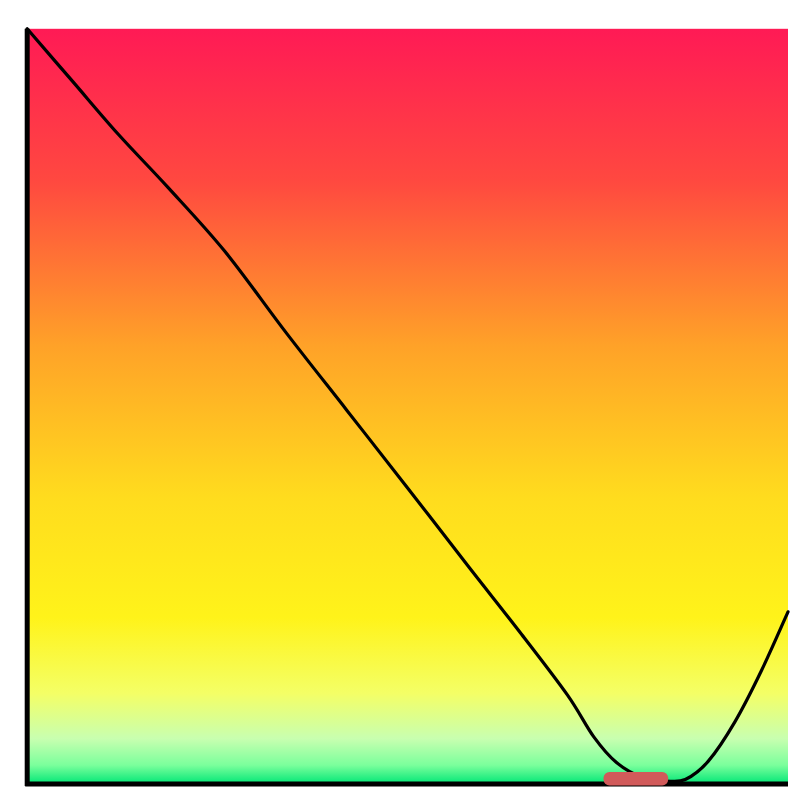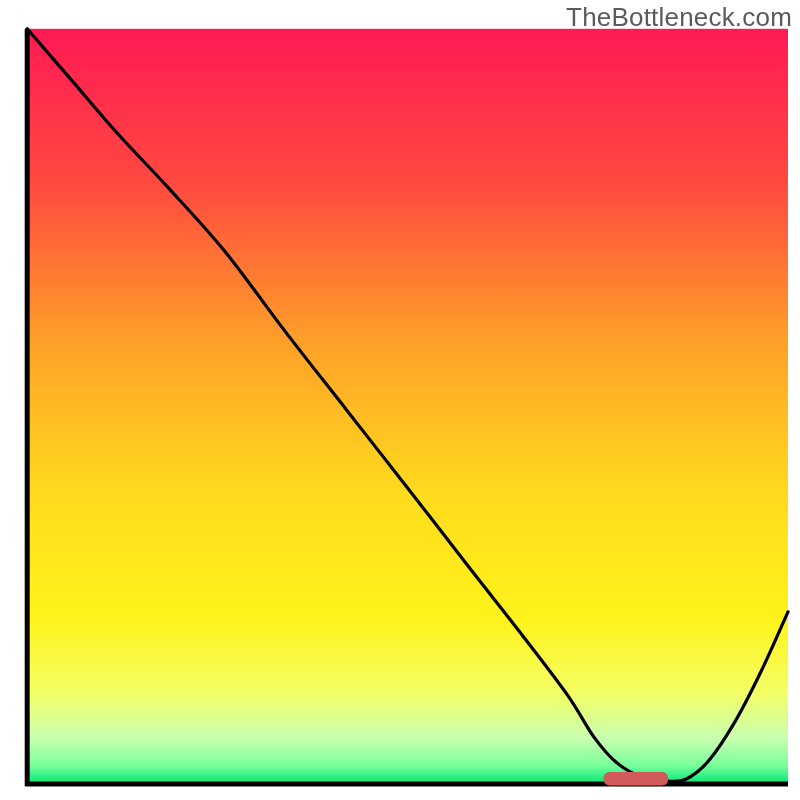--- a/index.html
+++ b/index.html
@@ -34,21 +34,20 @@
     width: 800px;
     height: 800px;
     display: block;
   }
 </style>
 </head>
 <body>
 
 <div class="frame">
 
-  <span class="watermark">TheBottleneck.com</span>
 
   <svg class="plot" viewBox="0 0 800 800" preserveAspectRatio="none">
 
     <defs>
       <linearGradient id="bg-grad" x1="0" y1="0" x2="0" y2="1">
 
       <stop offset="0.00%" stop-color="#ff1a55"></stop>
           <stop offset="20.00%" stop-color="#ff4840"></stop>
           <stop offset="42.00%" stop-color="#ffa228"></stop>
           <stop offset="62.00%" stop-color="#ffdc1e"></stop>

